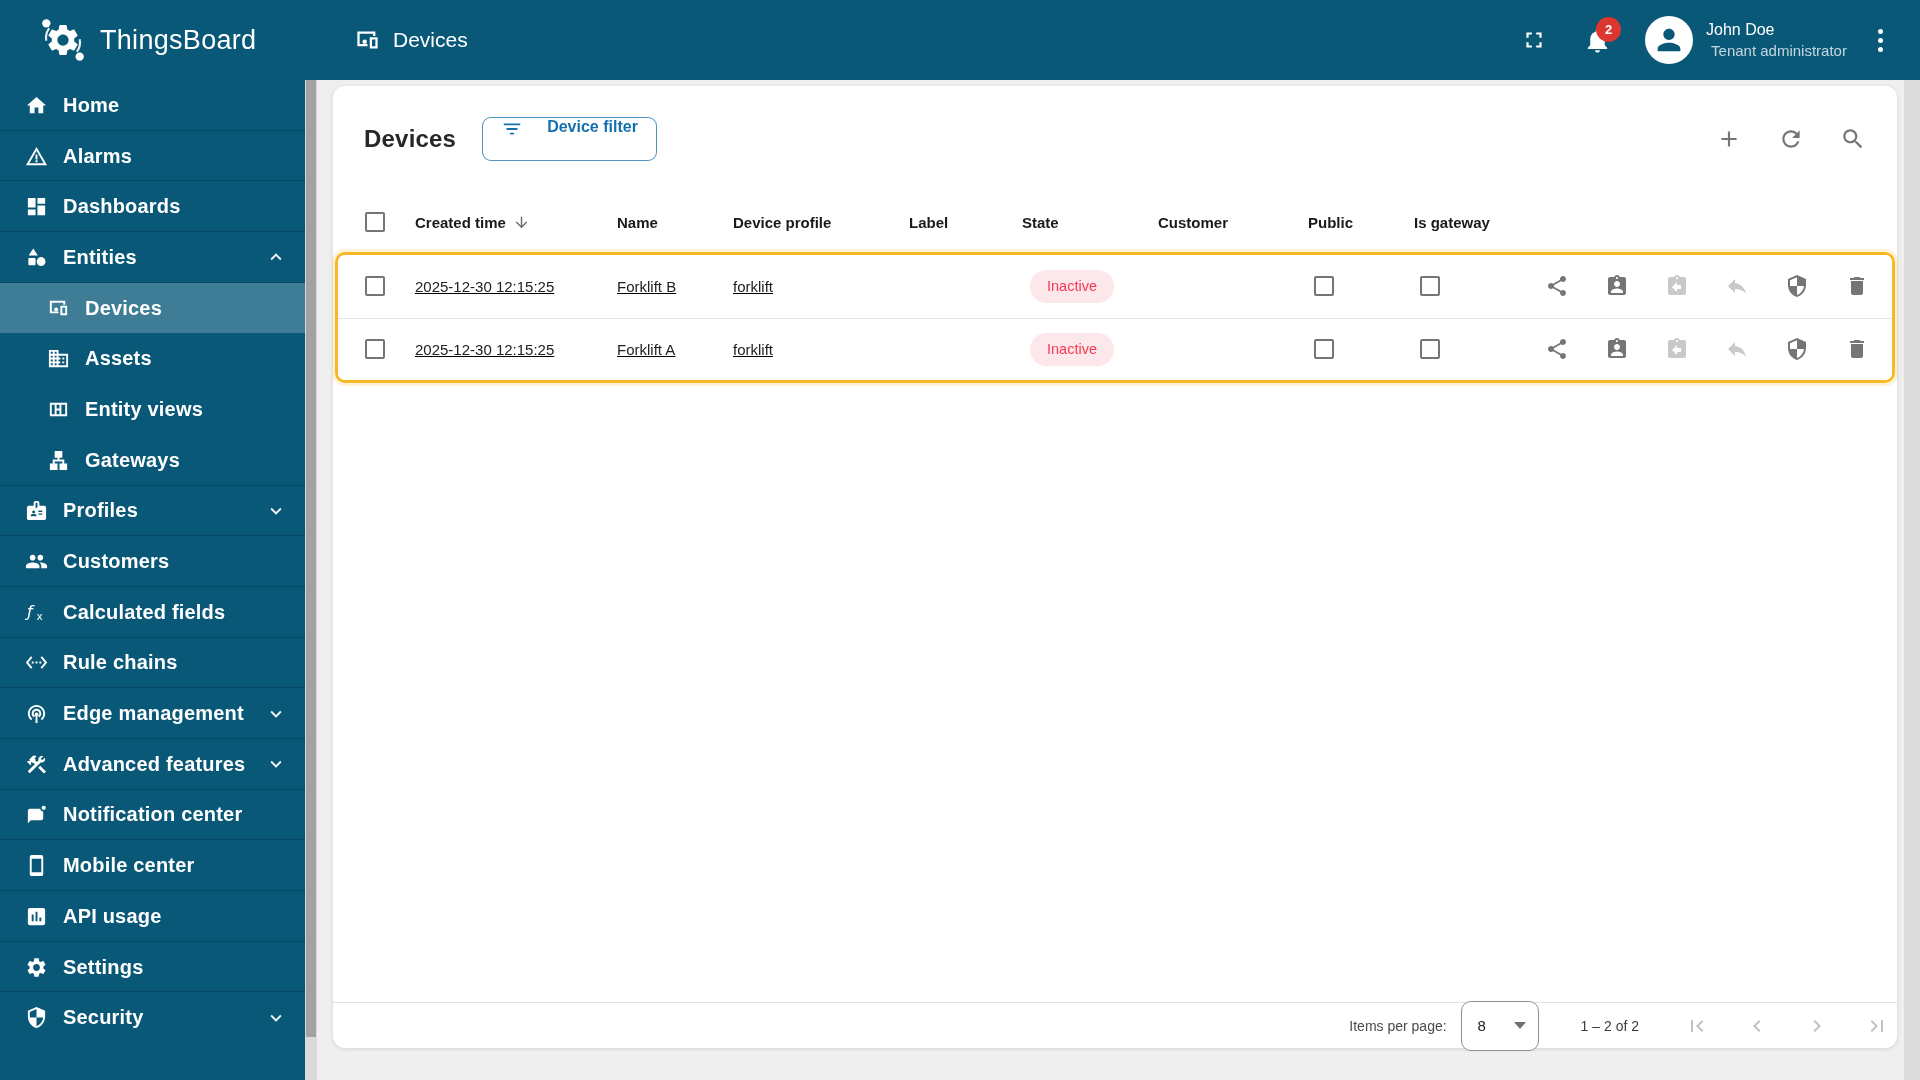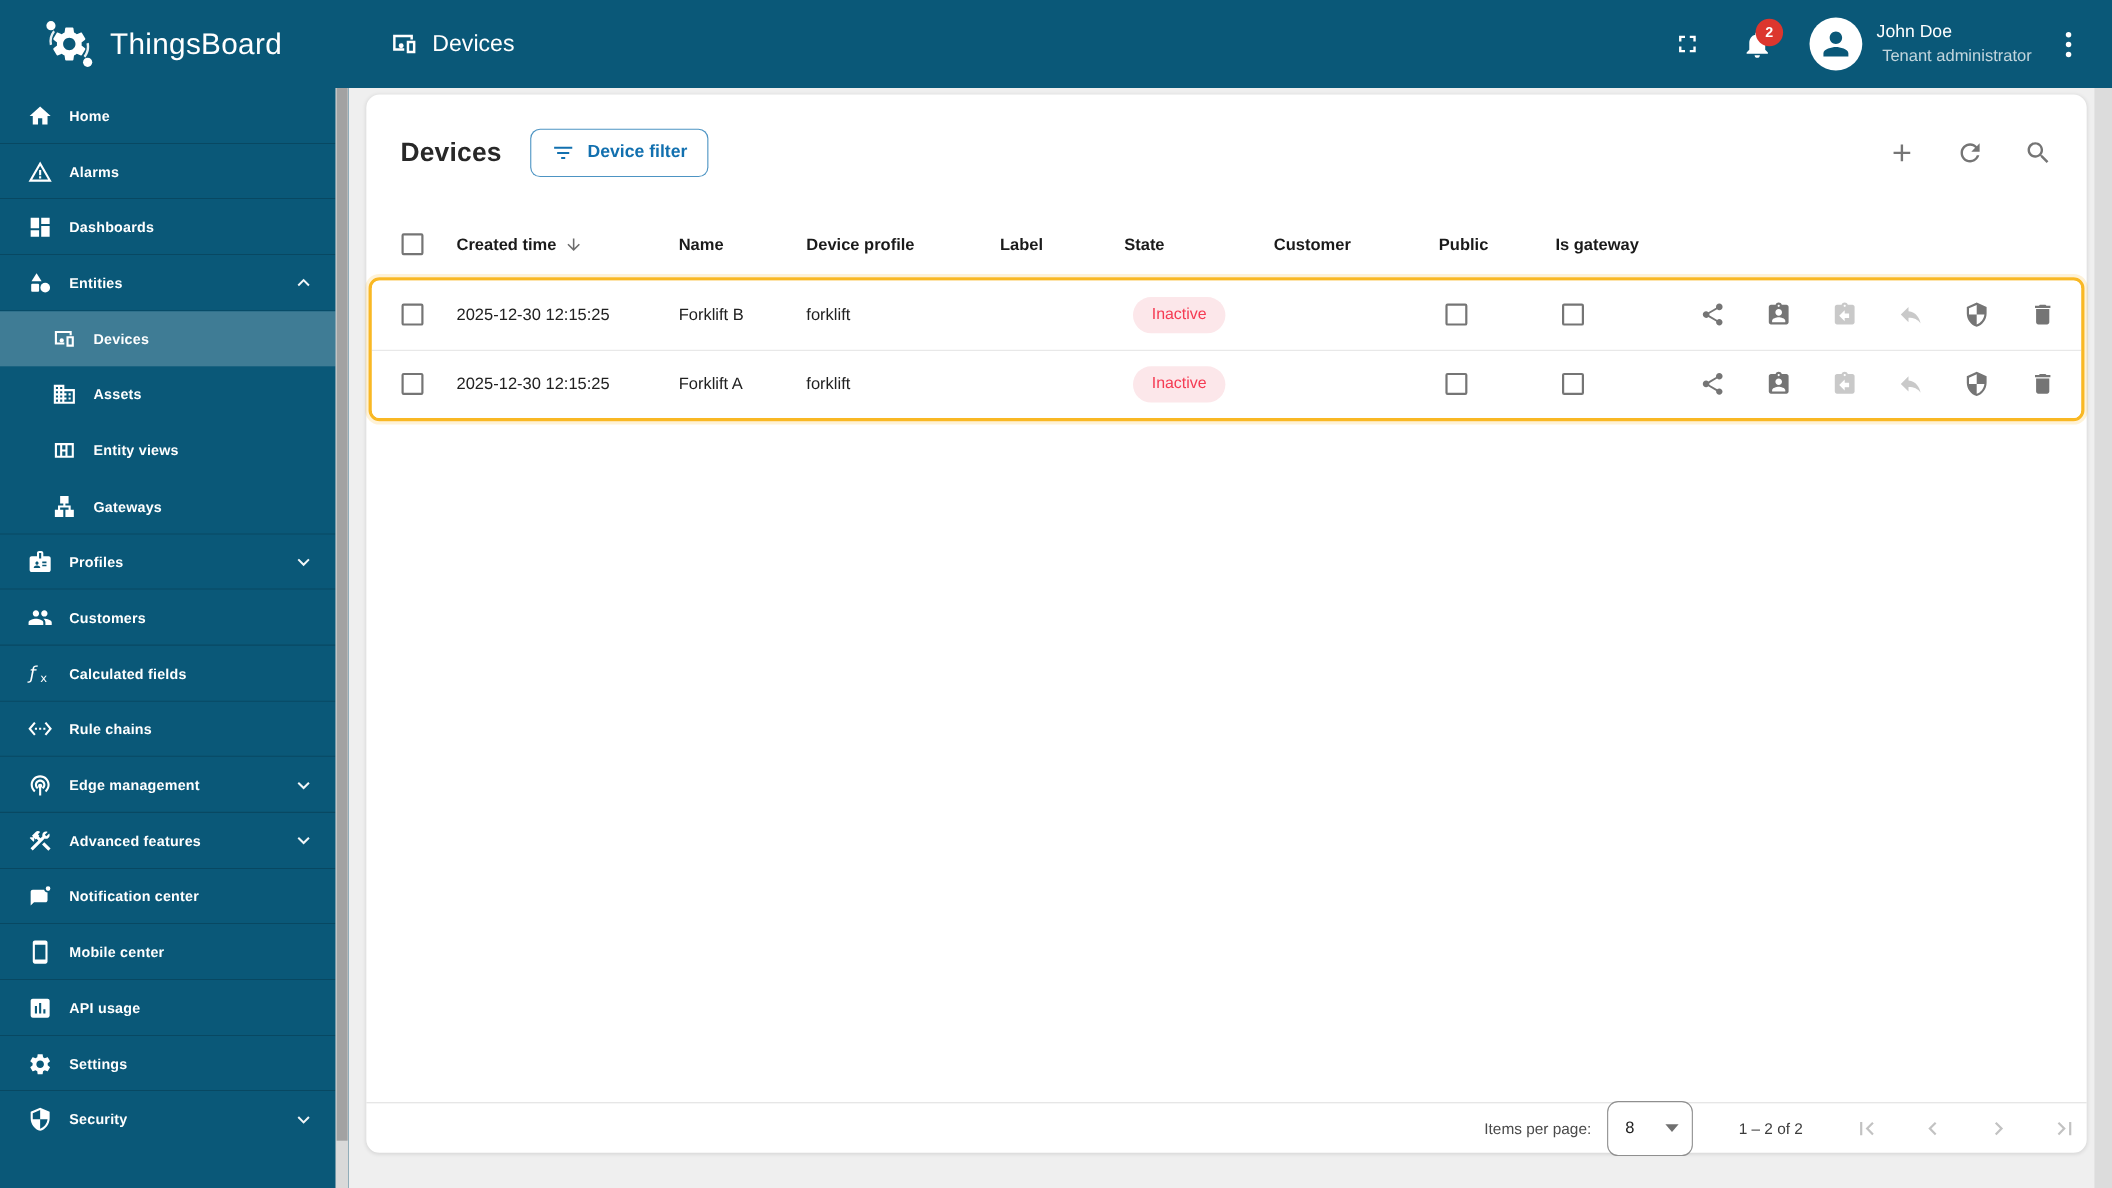--- a/index.html
+++ b/index.html
@@ -30,47 +30,47 @@
 
   
   .sidebar { position:absolute; left:0; top:80px; width:317px; height:1000px; background:#0a5878; overflow:hidden; }
   .nav { width:305px; }
   .nav-item { height:50.7px; display:flex; align-items:center; padding-left:24px; gap:15px; color:#fff; cursor:pointer; }
   .nav-item.divided { box-shadow:inset 0 -1px 0 rgba(0,0,0,.18); }
   .nav-item.sub { padding-left:46px; }
   .nav-item.active { background:rgba(255,255,255,.22); }
   .nav-icon { width:24px; height:24px; flex:0 0 24px; display:flex; align-items:center; justify-content:center; }
   .nav-icon svg { width:23px; height:23px; fill:#fff; }
-  .nav-label { font-size:13px; font-weight:600; letter-spacing:.2px; white-space:nowrap; }
+  .nav-label { font-size:20px; font-weight:600; letter-spacing:.2px; white-space:nowrap; }
   .chev { margin-left:auto; margin-right:18px; width:22px; height:22px; fill:rgba(255,255,255,.95); }
   .side-scroll { position:absolute; right:0; top:0; width:12px; height:1000px; background:#d9d9d9; cursor:pointer; }
   .side-thumb { position:absolute; left:1px; top:0; width:10px; height:957px; background:#a2a2a2; }
 
   
   .main { position:absolute; left:317px; top:80px; width:1603px; height:1000px; padding:6px 23px 32px 16px; }
   .card { width:100%; height:962px; background:#fff; border-radius:12px; box-shadow:0 1px 4px rgba(0,0,0,.12); display:flex; flex-direction:column; overflow:visible; }
   .card-head { height:106px; display:flex; align-items:center; padding:0 31px; flex:0 0 auto; }
   .page-title { font-size:24px; font-weight:600; color:#282828; letter-spacing:.2px; }
-  .filter-btn { margin-left:26px; height:44px; padding:0 18px; display:flex; align-items:center; gap:11px; background:#fff; border:1px solid rgba(18,112,175,.75); border-radius:9px; color:#1270af; font-size:16px; font-weight:600; font-family:inherit; cursor:pointer; }
+  .filter-btn { margin-left:26px; height:44px; padding:0 18px; display:flex; align-items:flex-start; gap:24px; background:#fff; border:1px solid rgba(18,112,175,.75); border-radius:9px; color:#1270af; font-size:16px; font-weight:600; font-family:inherit; cursor:pointer; }
   .filter-btn svg { width:22px; height:22px; fill:#1270af; }
   .head-actions { margin-left:auto; display:flex; align-items:center; gap:36px; }
   .head-actions button { background:none; border:none; cursor:pointer; width:26px; height:26px; }
   .head-actions svg { width:26px; height:26px; fill:#757575; }
 
   
   .thead { height:60px; display:flex; align-items:center; padding-left:32px; flex:0 0 auto; }
   .cell { flex:0 0 auto; }
   .c-cb { width:50px; } .c-time { width:202px; } .c-name { width:116px; } .c-prof { width:176px; }
   .c-label { width:113px; } .c-state { width:136px; } .c-cust { width:150px; } .c-pub { width:106px; } .c-gw { width:131px; }
   .c-actions { flex:1 1 auto; display:flex; justify-content:flex-end; align-items:center; gap:36px; padding-right:31px; }
   .th { font-size:15px; font-weight:700; color:#1a1a1a; display:flex; align-items:center; gap:7px; }
   .sort-arrow { width:17px; height:17px; fill:#6d6d6d; }
   .checkbox { width:20px; height:20px; border:2px solid #757575; border-radius:2px; background:#fff; cursor:pointer; }
   .rows-highlight { margin:0 2px; border:3px solid #f9b824; border-radius:10px; box-shadow:0 0 0 3px rgba(249,184,36,.18); flex:0 0 auto; overflow:hidden; }
-  .trow { height:62.5px; display:flex; align-items:center; padding-left:27px; background:#fff; }
+  .trow { height:62.5px; display:flex; align-items:center; padding-left:27px; background:#fff;text-decoration:underline; }
   .trow + .trow { border-top:1px solid #e6e6e6; }
   .td { font-size:15px; color:#212121; }
   .state-badge { display:inline-flex; align-items:center; justify-content:center; height:33px; padding:0 17px; border-radius:17px; background:#fce7ea; color:#f53b53; font-size:14.5px; margin-left:8px; }
   .cb-offset { margin-left:6px; }
   .row-action { background:none; border:none; cursor:pointer; width:24px; height:24px; padding:0; }
   .row-action svg { width:24px; height:24px; fill:#757575; }
   .row-action.disabled svg { fill:#c9c9c9; }
   .spacer { flex:1 1 auto; }
 
   

